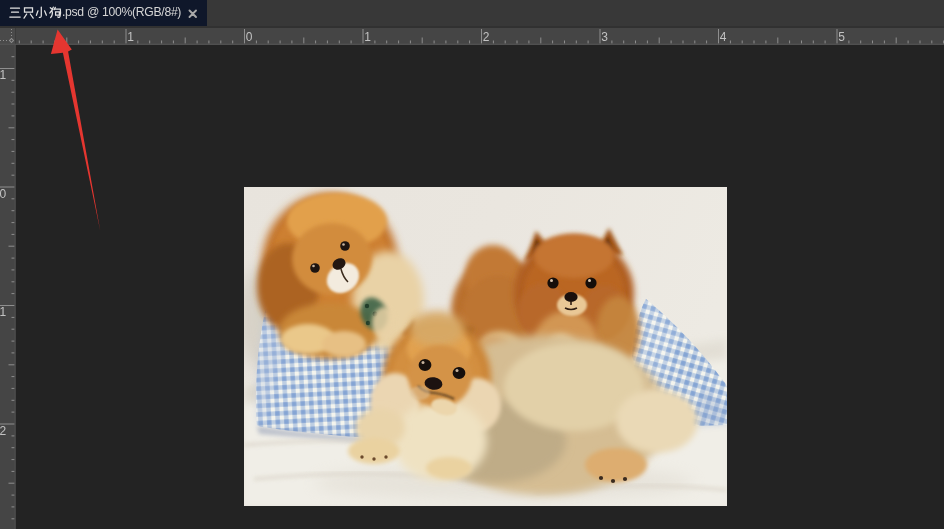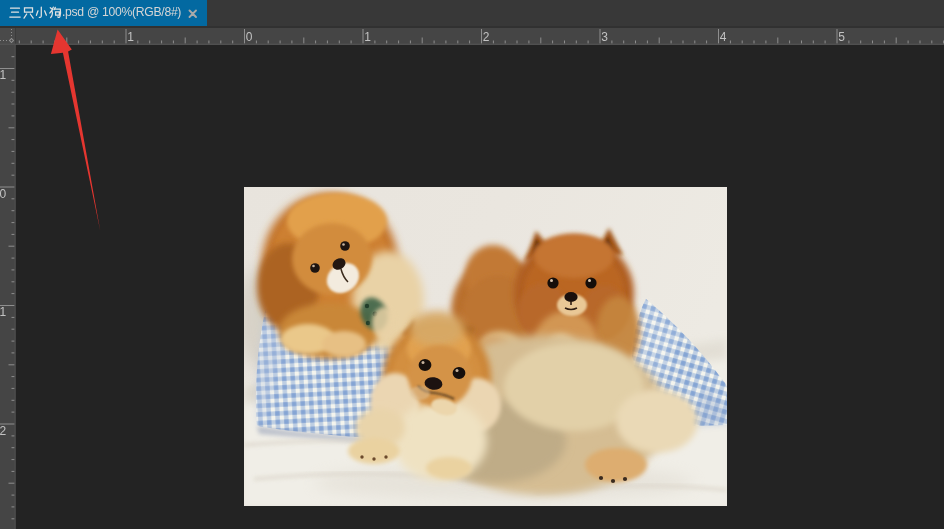--- a/index.html
+++ b/index.html
@@ -1,16 +1,16 @@
 <!DOCTYPE html>
 <html><head><meta charset="utf-8"><style>
 *{margin:0;padding:0;box-sizing:border-box}
 body{width:944px;height:529px;background:#232323;overflow:hidden;font-family:"Liberation Sans",sans-serif;position:relative}
 .tabbar{position:absolute;left:0;top:0;width:944px;height:27px;background:#383838}
-.tab{position:absolute;left:0;top:0;width:207px;height:26px;background:#0369a1;color:#d6d6d6;font-size:12.2px;letter-spacing:-0.3px;line-height:25px}
+.tab{position:absolute;left:0;top:0;width:207px;height:26px;background:#0f172a;color:#d6d6d6;font-size:12.2px;letter-spacing:-0.3px;line-height:25px}
 .sepline{position:absolute;left:0;top:26px;width:944px;height:2px;background:#313131}
 .tab .txt{position:absolute;left:62px;top:0}
 .photo{position:absolute;left:244px;top:187px;width:483px;height:319px}
 </style></head><body>
 <div class="tabbar">
     <div class="sepline"></div>
     <div class="tab">
       <span class="txt">.psd&nbsp;@&nbsp;100%(RGB/8#)</span>
       <svg width="10" height="10" style="position:absolute;left:188px;top:9px">
         <path d="M1.5,1.5 L8,8 M8,1.5 L1.5,8" stroke="#a9a9a9" stroke-width="1.9" stroke-linecap="round"></path>

